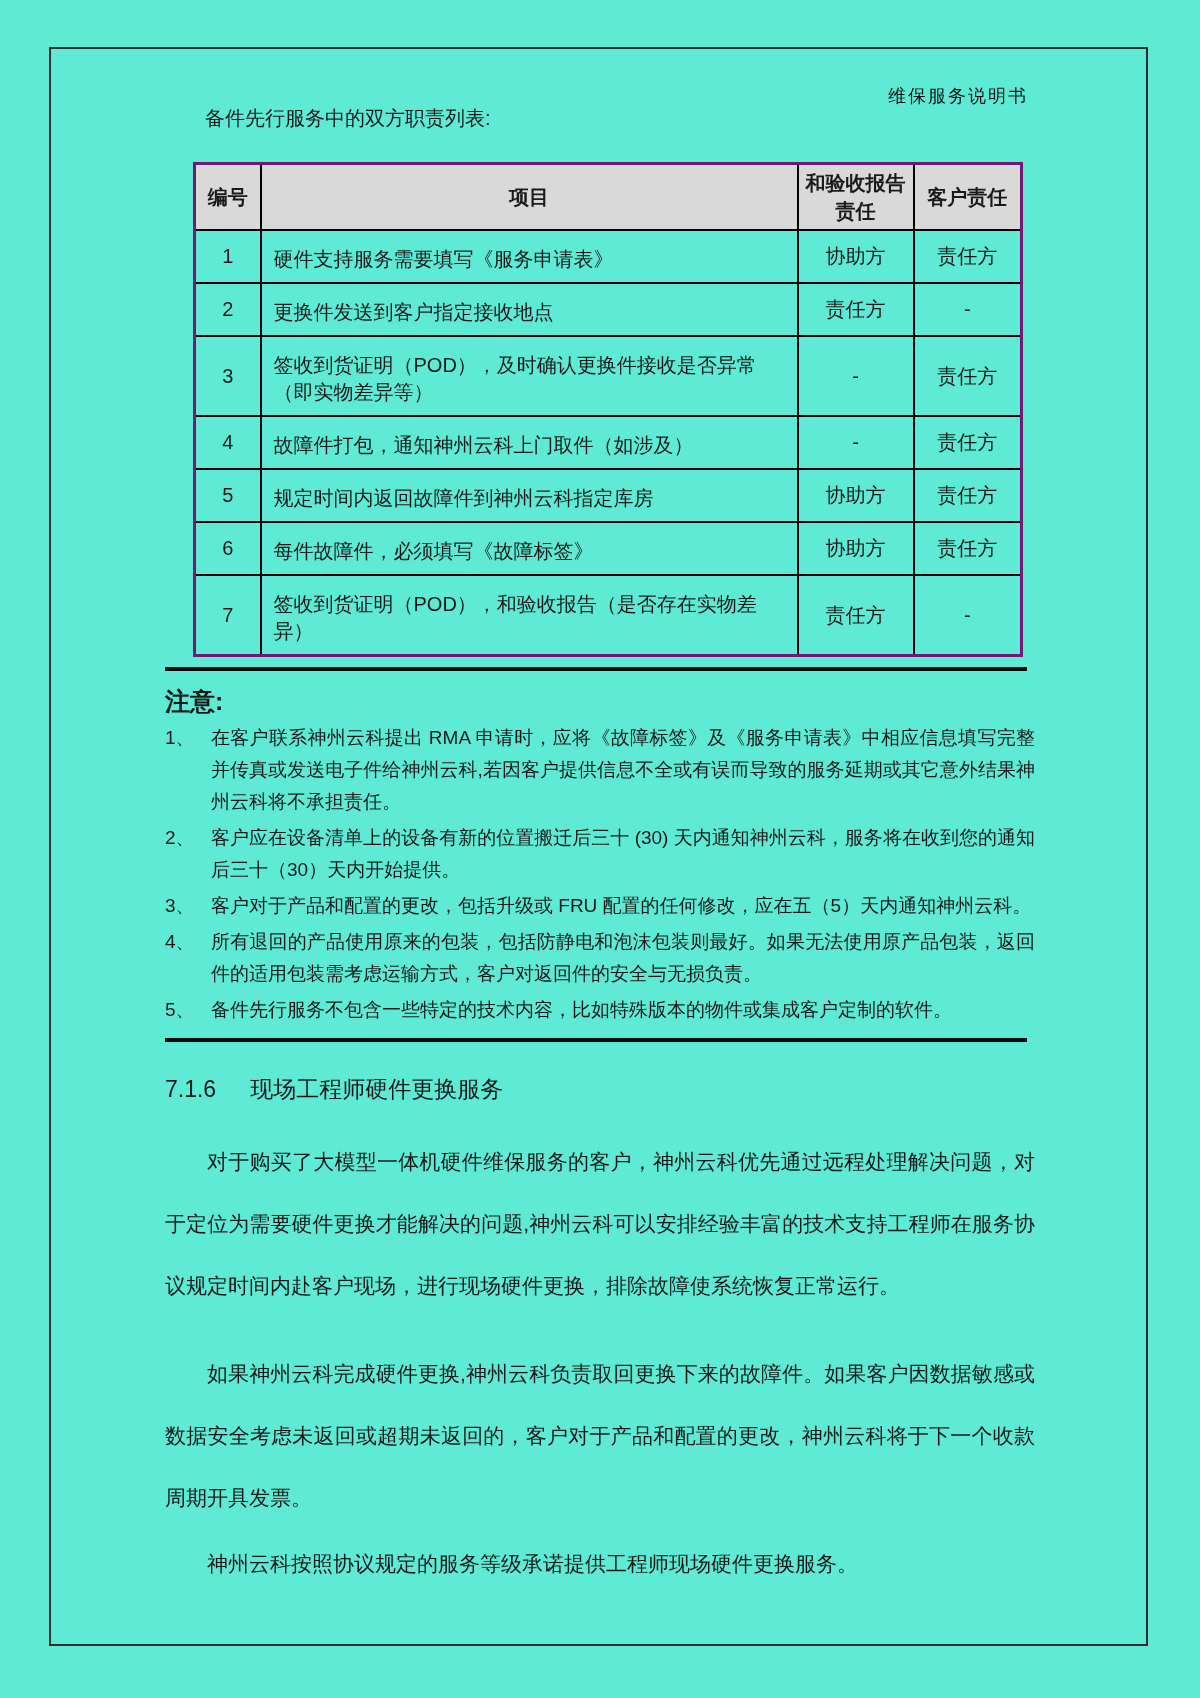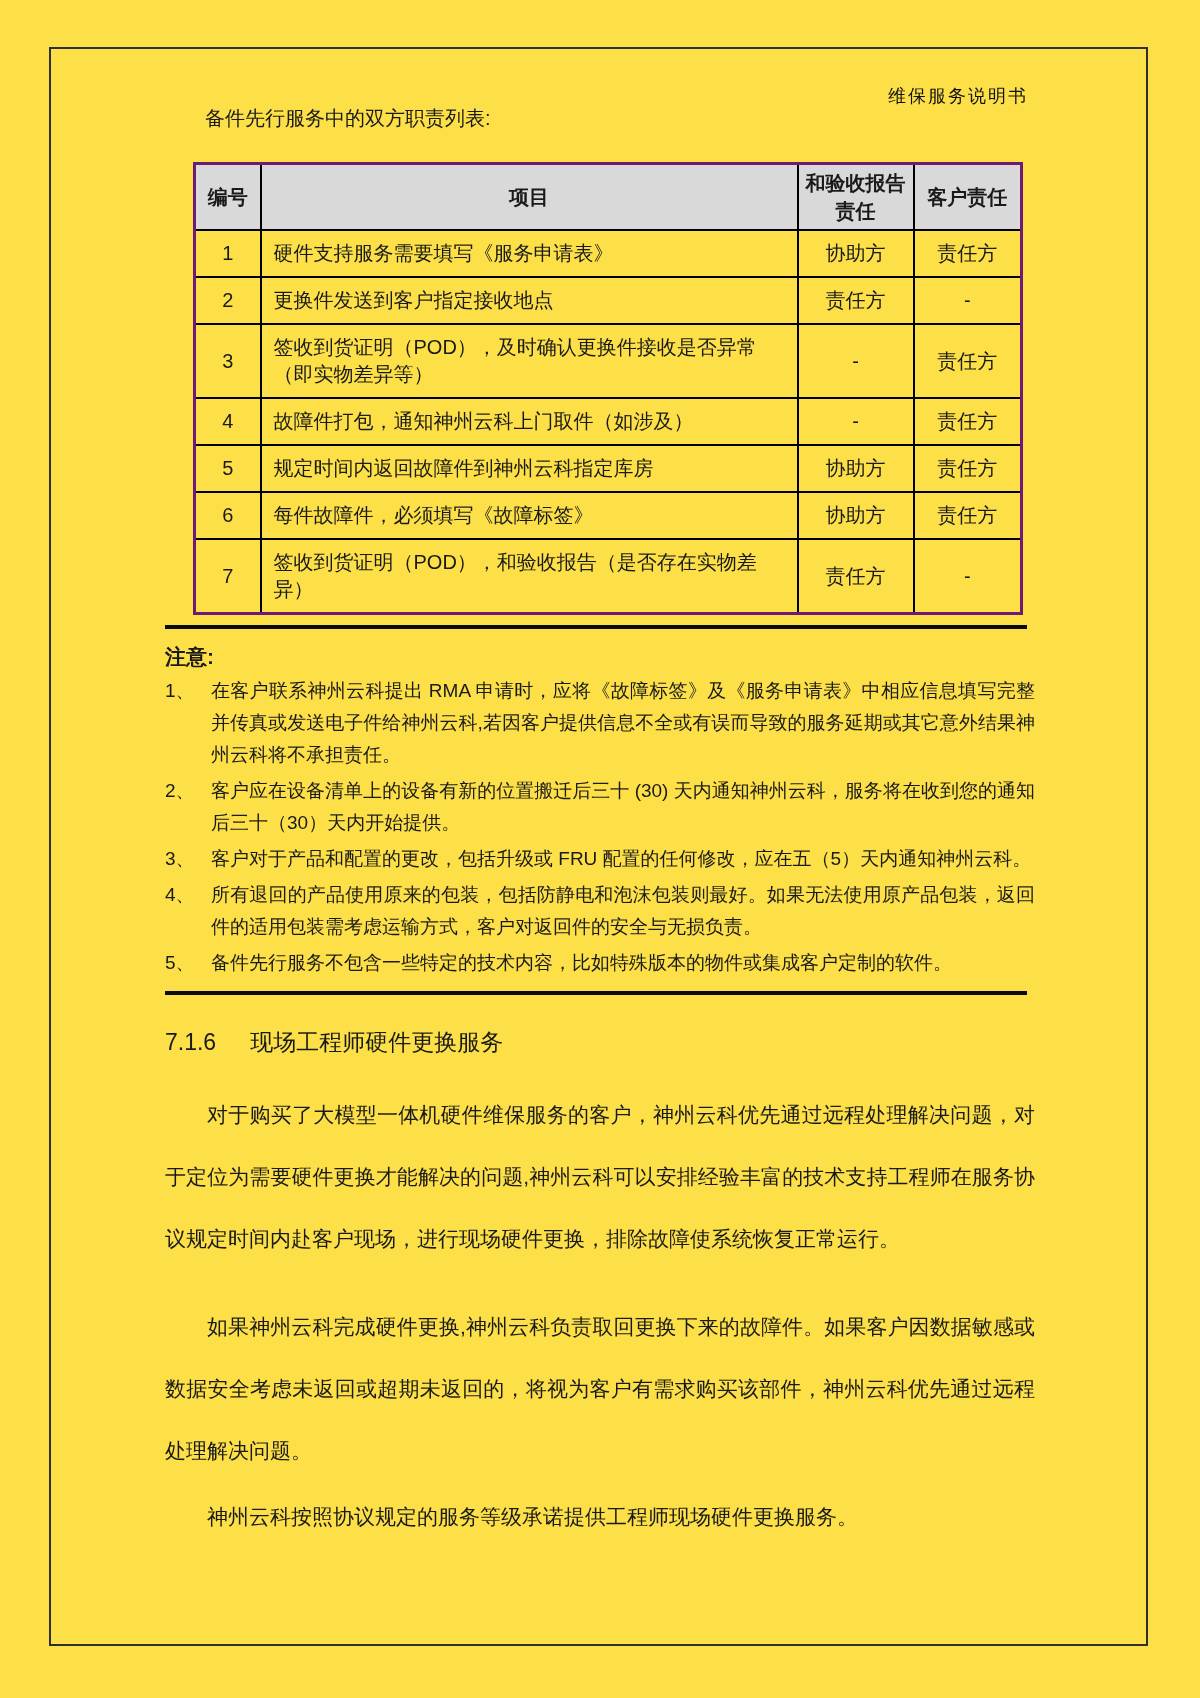--- a/index.html
+++ b/index.html
@@ -1,18 +1,18 @@
 <!DOCTYPE html>
 <html lang="zh"><head>
 <meta charset="utf-8">
 <style>
   html,body { margin:0; padding:0; background:#888; }
   .page {
     position:relative; width:1200px; height:1698px; margin:0 auto;
-    background:#fde047; overflow:hidden;
+    background:#5eead4; overflow:hidden;
     font-family:"Liberation Sans", sans-serif; color:#1a1a1a;
   }
   .page-border {
     position:absolute; left:49px; top:47px; width:1099px; height:1599px;
     border:2px solid #2f2f2f; box-sizing:border-box; pointer-events:none;
   }
   .doc-header {
     position:absolute; top:84px; right:172px;
     font-family:"Liberation Serif", serif; font-size:18px; color:#111;
     letter-spacing:2px;
@@ -27,27 +27,27 @@
   table.resp th, table.resp td { border:2px solid #000; box-sizing:border-box; }
   table.resp th {
     background:#d9d9d9; font-size:20px; font-weight:bold;
     text-align:center; vertical-align:middle; height:66px; line-height:28px;
     padding:4px 2px;
   }
   td.c-no, td.c-vendor, td.c-customer {
     text-align:center; vertical-align:middle; font-size:20px; padding:9px 2px;
   }
   td.c-item {
-    font-size:20px; line-height:27px; padding:9px 10px 9px 12px;
+    font-size:20px; line-height:27px; padding:15px 10px 9px 12px;
     text-align:left; vertical-align:middle;
   }
 
   .rule { width:862px; height:4px; background:#0c0c0c; border:none; margin:10px 0 0 0; }
 
-  .notes-label { margin-top:14px; font-size:21px; font-weight:bold; }
+  .notes-label { margin-top:14px; font-size:25px; font-weight:bold; }
   .note-item { display:flex; margin-top:4px; font-size:19px; line-height:32px; }
   .note-num { width:46px; flex:0 0 46px; }
   .note-text { flex:1; text-align:justify; }
 
   .rule2 { margin-top:12px; }
 
   .section-heading { margin-top:32px; font-size:23px; }
   .section-number { display:inline-block; margin-right:34px; }
 
   .para {
@@ -164,18 +164,18 @@
       <span class="note-text">备件先行服务不包含一些特定的技术内容，比如特殊版本的物件或集成客户定制的软件。</span>
     </div>
 
     <hr class="rule rule2">
 
     <div class="section-heading">
       <span class="section-number">7.1.6</span><span>现场工程师硬件更换服务</span>
     </div>
 
     <div class="para">对于购买了大模型一体机硬件维保服务的客户，神州云科优先通过远程处理解决问题，对于定位为需要硬件更换才能解决的问题,神州云科可以安排经验丰富的技术支持工程师在服务协议规定时间内赴客户现场，进行现场硬件更换，排除故障使系统恢复正常运行。</div>
-    <div class="para">如果神州云科完成硬件更换,神州云科负责取回更换下来的故障件。如果客户因数据敏感或数据安全考虑未返回或超期未返回的，将视为客户有需求购买该部件，神州云科优先通过远程处理解决问题。</div>
+    <div class="para">如果神州云科完成硬件更换,神州云科负责取回更换下来的故障件。如果客户因数据敏感或数据安全考虑未返回或超期未返回的，客户对于产品和配置的更改，神州云科将于下一个收款周期开具发票。</div>
     <div class="para tight">神州云科按照协议规定的服务等级承诺提供工程师现场硬件更换服务。</div>
 
   </div>
 
 </div>
 
 </body></html>

